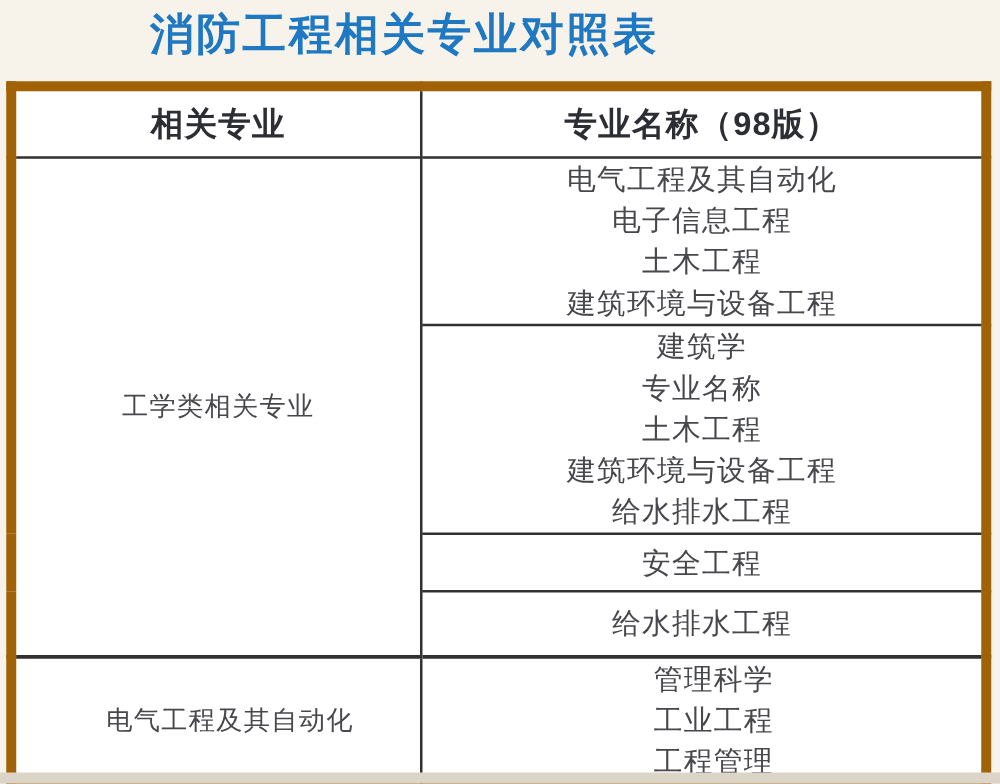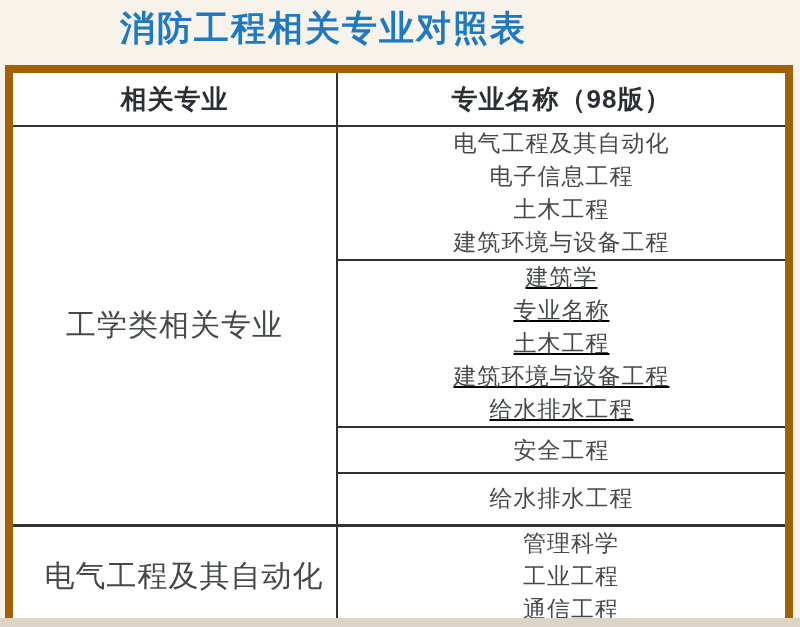--- a/index.html
+++ b/index.html
@@ -49,35 +49,35 @@
     border: 8px solid #a16207;
   }
   .col-category { width: 328px; }
   th.hdr {
     font-size: 26px;
     font-weight: bold;
     color: #2c2e33;
     letter-spacing: 1px;
   }
   td.category {
-    font-size: 30px;
+    font-size: 21px;
     color: #47484c;
     letter-spacing: 1px;
   }
   td.majors {
     font-size: 23px;
     color: #47484c;
     letter-spacing: 1px;
   }
   td.majors .line {
     line-height: 33px;
   }
   tr.row-header   { height: 57px; }
   tr.row-groupA   { height: 134px; }
-  tr.row-groupB   { height: 164px; text-decoration: underline; }
+  tr.row-groupB   { height: 164px; }
   tr.row-groupC   { height: 46px; }
   tr.row-groupD   { height: 52px; }
   tr.row-mgmt     { height: 100px; }
   tr.row-mgmt td  { border-top-width: 3px; padding-left: 19px; }
   .bottom-strip {
     position: absolute;
     left: 0;
     top: 618px;
     width: 800px;
     height: 9px;
@@ -133,21 +133,21 @@
       <td class="majors">
         <div class="line">给水排水工程</div>
       </td>
     </tr>
 
     <tr class="row-mgmt">
       <td class="category">电气工程及其自动化</td>
       <td class="majors">
         <div class="line">管理科学</div>
         <div class="line">工业工程</div>
-        <div class="line">通信工程</div>
+        <div class="line">工程管理</div>
       </td>
     </tr>
   </tbody>
     </table>
 
   <div class="bottom-strip"></div>
 
 </div>
 
 </body></html>

